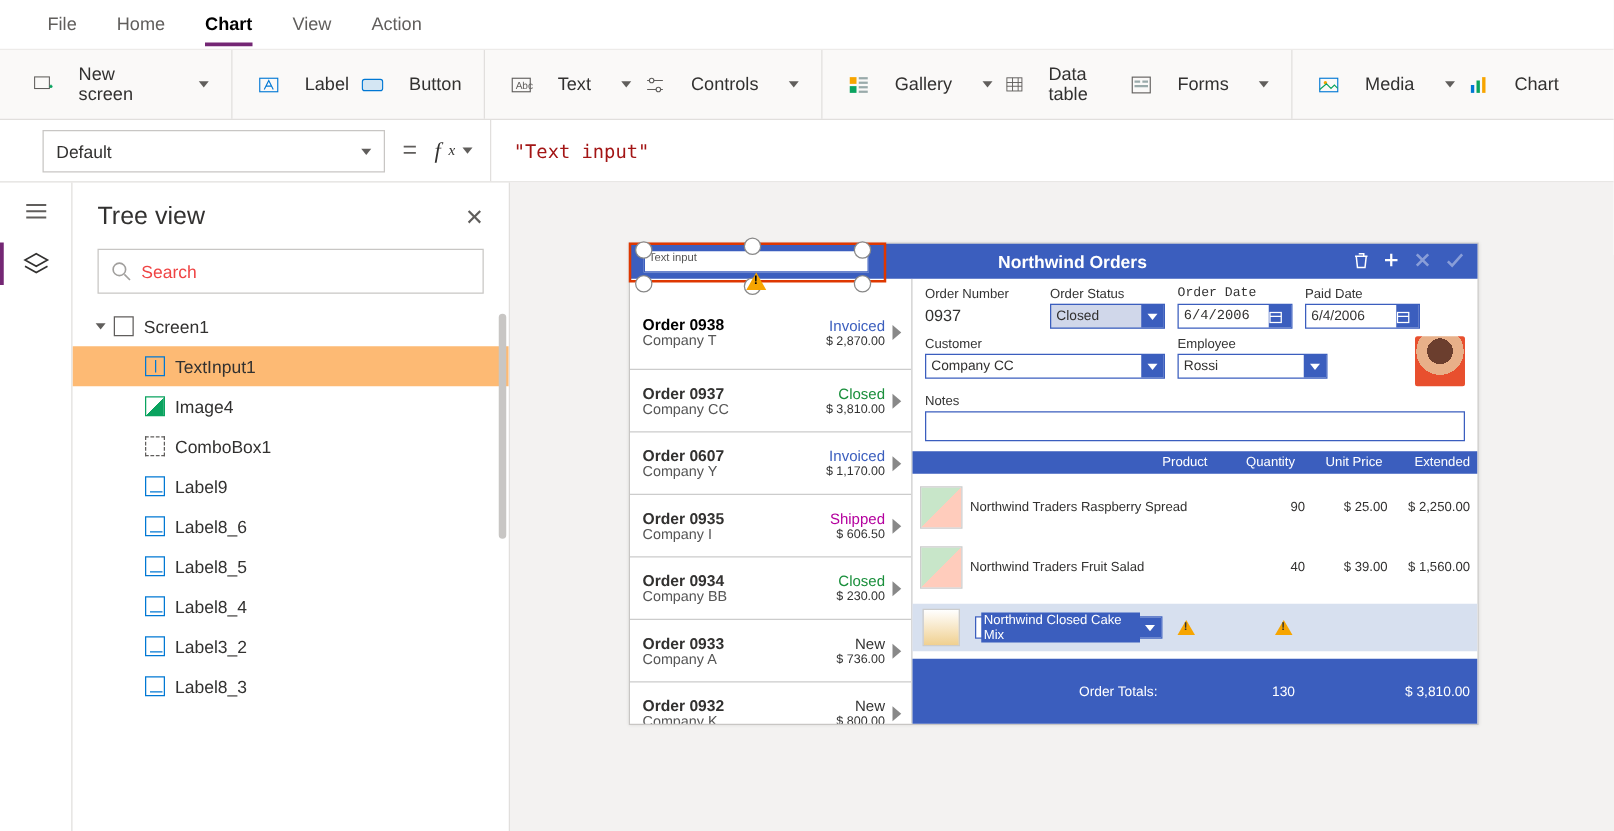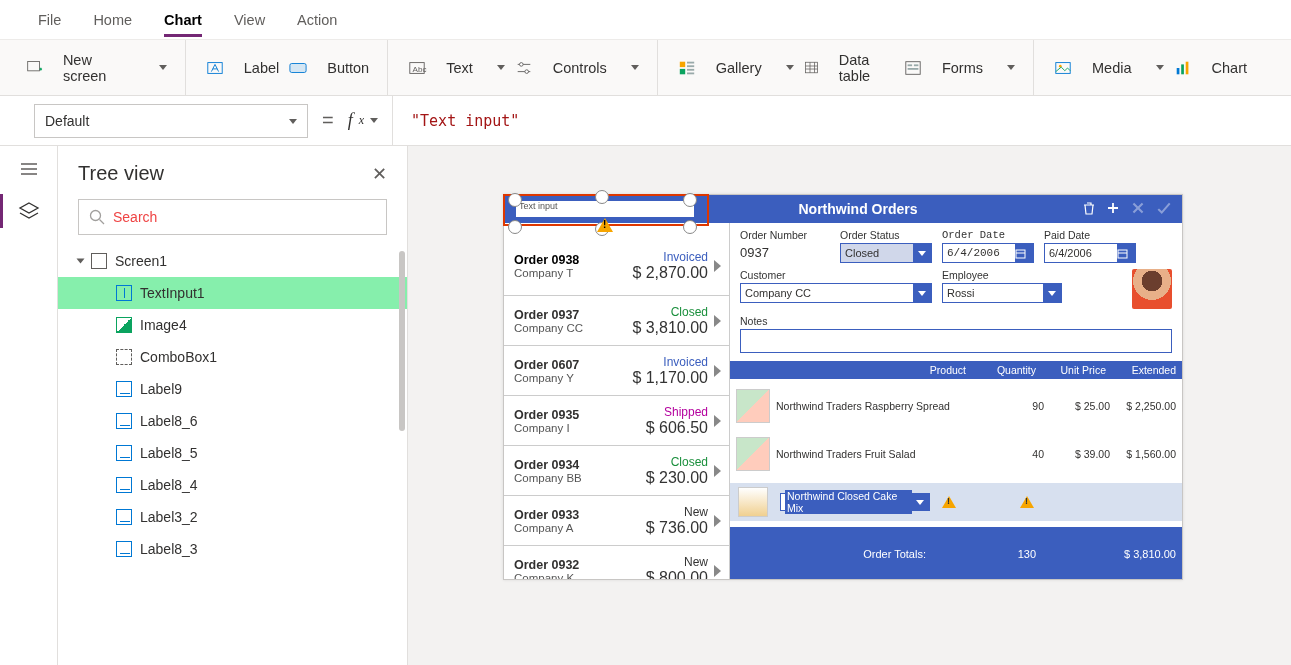--- a/index.html
+++ b/index.html
@@ -34,21 +34,21 @@
   .rail .ic.sel::before{content:"";position:absolute;left:-18px;top:-6px;width:3px;height:34px;background:#742774;}
 
   .tree{width:350px;border-right:1px solid #e1dfdd;display:flex;flex-direction:column;}
   .tree-head{display:flex;align-items:center;justify-content:space-between;padding:16px 20px 10px 20px;}
   .tree-head h1{font-weight:400;font-size:20px;}
   .closex{font-size:18px;color:#605e5c;cursor:pointer;}
   .search{margin:4px 20px 10px 20px;height:36px;border:1px solid #c8c6c4;display:flex;align-items:center;padding:0 10px;gap:8px;color:#ef4444;}
   .nodes{flex:1;overflow:auto;position:relative;}
   .scroll-thumb{position:absolute;right:2px;top:6px;width:6px;height:180px;background:#c8c6c4;border-radius:3px;}
   .node{display:flex;align-items:center;gap:8px;padding:8px 0 8px 20px;cursor:pointer;font-size:14px;} .node.lvl2{padding-left:58px;}
-  .node.sel{background:#86efac;}
+  .node.sel{background:#fdba74;}
   .caret{width:0;height:0;border-top:4px solid transparent;border-bottom:4px solid transparent;border-left:5px solid #605e5c;transform:rotate(90deg);} 
   .nodeic{width:16px;height:16px;border:1px solid #605e5c;}
   .nodeic.text{border:1px solid #0078d4;position:relative;background:linear-gradient(#0078d4,#0078d4) center/1px 10px no-repeat;}
   .nodeic.img{border:1px solid #0aa35f;background:linear-gradient(135deg,transparent 50%,#0aa35f 50%);}
   .nodeic.combo{border:1px dashed #605e5c;}
   .nodeic.lbl{border:1px solid #0078d4; background:linear-gradient(#0078d4,#0078d4) 3px 11px/10px 1px no-repeat;}
 
   
   .canvas{flex:1;background:#f3f2f1;position:relative;}
   .app{position:absolute;left:95px;top:48px;width:680px;height:386px;background:#fff;border:1px solid #c8c6c4;display:flex;flex-direction:column;box-shadow:0 0 3px rgba(0,0,0,.1);}
@@ -67,21 +67,21 @@
   .warn-tri::after{content:"!";position:absolute;left:-2px;top:1px;font-size:10px;color:#000;font-weight:bold;}
 
   
   .orders{width:226px;border-right:1px solid #ccc;overflow:hidden;}
   .orow{border-bottom:1px solid #ccc;padding:6px 8px 6px 10px;display:flex;align-items:center;position:relative;height:50px;}
   .orow .txts{flex:1;}
   .orow .o1{font-size:12.5px;font-weight:600;}
   .orow .o2{font-size:11.5px;color:#555;}
   .orow .col2{text-align:right;min-width:74px;}
   .orow .st{font-size:12px;}
-  .orow .pr{font-size:16px;color:#333;}
+  .orow .pr{font-size:10px;color:#333;}
   .chevr{width:0;height:0;border-top:6px solid transparent;border-bottom:6px solid transparent;border-left:7px solid #888;margin-left:6px;}
   .st.Invoiced{color:#3b5ebe;} .st.Closed{color:#1a8f3c;} .st.Shipped{color:#b4009e;} .st.New{color:#333;}
   .orow.first .o1{color:#3b5ebe;}
 
   
   .form{flex:1;padding:6px 10px;font-size:11px;display:flex;flex-direction:column;gap:6px;}
   .frow{display:flex;gap:10px;}
   .fld{display:flex;flex-direction:column;gap:2px;}
   .fld label{font-size:10.5px;color:#333;}
   .inp{height:20px;border:1px solid #3b5ebe;background:#fff;font-size:11px;padding:0 4px;display:flex;align-items:center;justify-content:space-between;}

